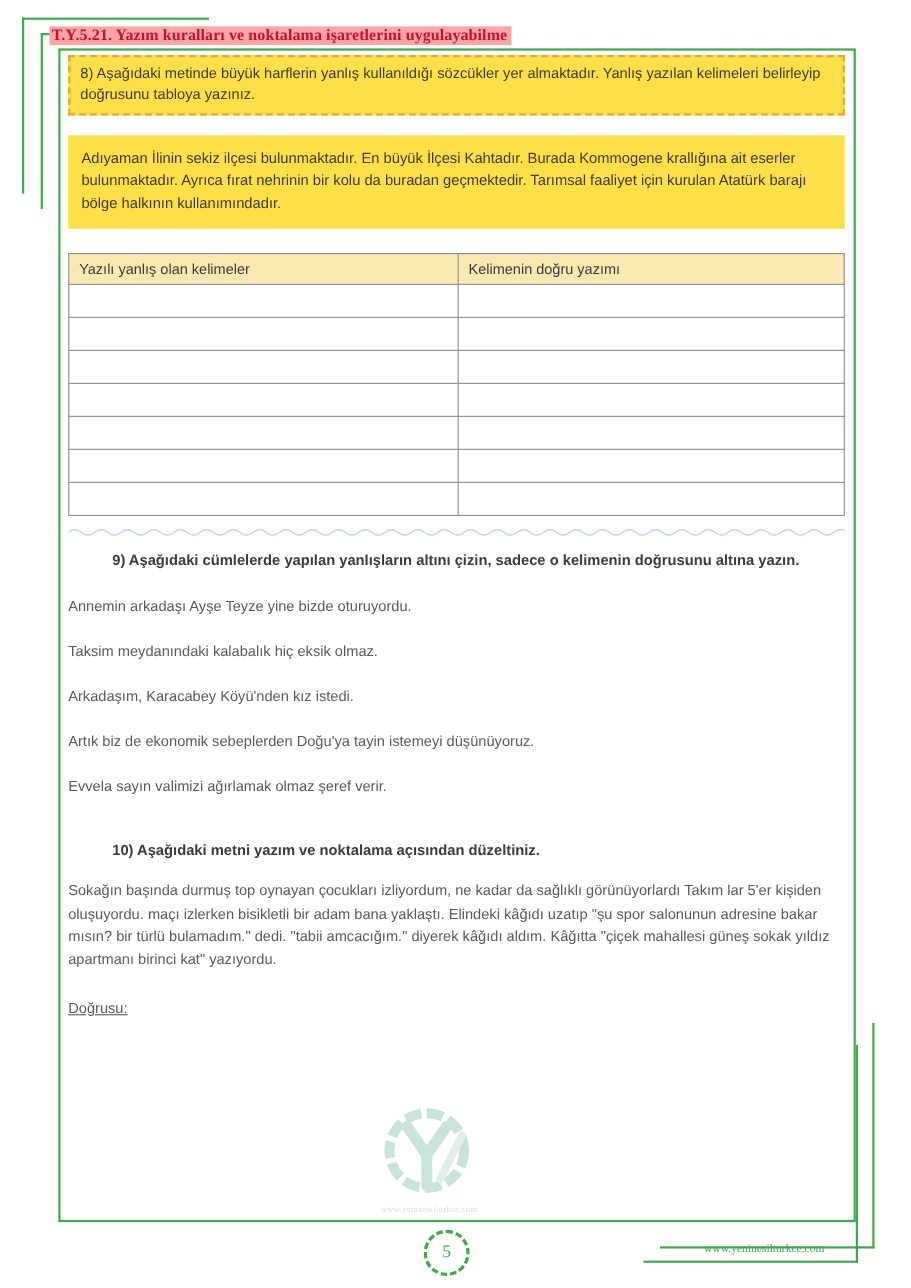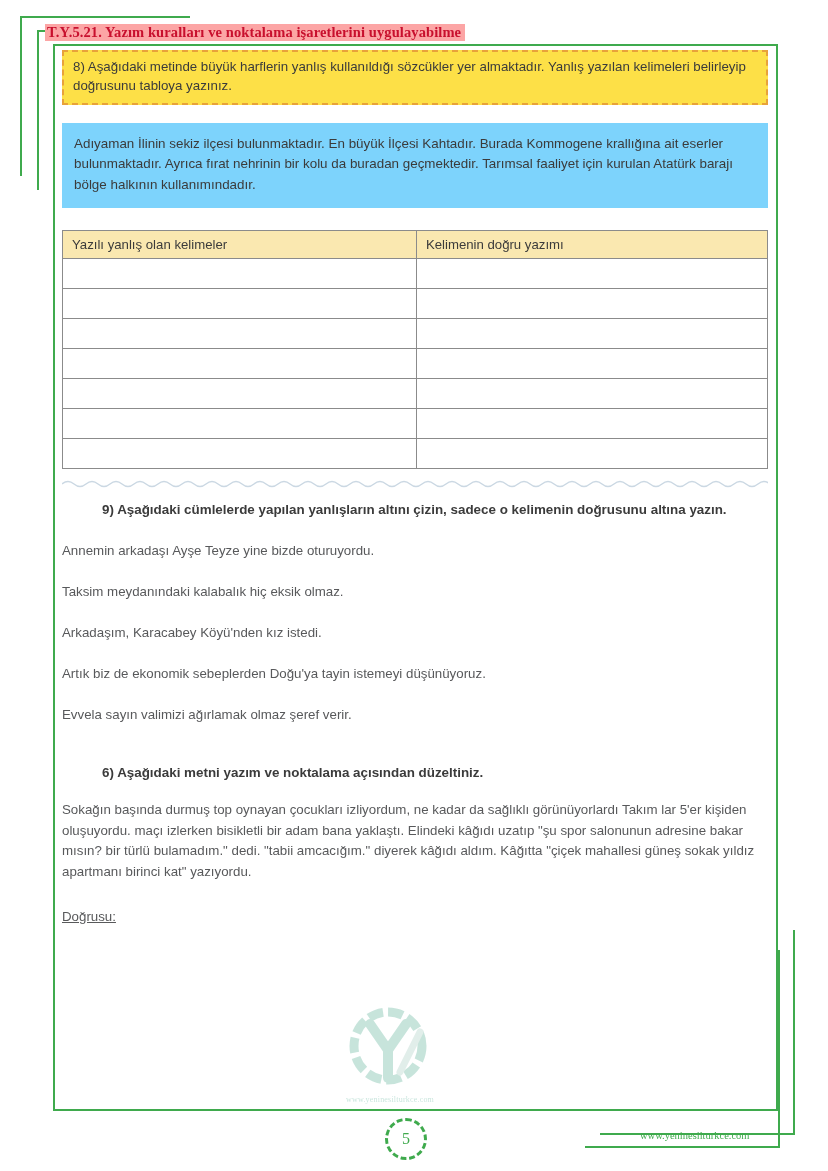--- a/index.html
+++ b/index.html
@@ -67,21 +67,21 @@
     border: 2px dashed #e8a23a;
     padding: 6px 9px 7px 9px;
     font-size: 13.3px;
     line-height: 1.42;
     color: #3b3b3b;
     margin-top: 2px;
   }
 
   
   #passage-box {
-    background: #7dd3fc;
+    background: #fde047;
     padding: 11px 12px 13px 12px;
     margin-top: 18px;
     font-size: 13.4px;
     line-height: 1.52;
     color: #3b3b3b;
   }
 
   
   #answer-table {
     margin-top: 22px;
@@ -252,21 +252,21 @@
 
   <div class="q-heading">9) Aşağıdaki cümlelerde yapılan yanlışların altını çizin, sadece o kelimenin doğrusunu altına yazın.</div>
   <div id="q9-sentences">
       <div class="q-sentence">Annemin arkadaşı Ayşe Teyze yine bizde oturuyordu.</div>
       <div class="q-sentence">Taksim meydanındaki kalabalık hiç eksik olmaz.</div>
       <div class="q-sentence">Arkadaşım, Karacabey Köyü'nden kız istedi.</div>
       <div class="q-sentence">Artık biz de ekonomik sebeplerden Doğu'ya tayin istemeyi düşünüyoruz.</div>
       <div class="q-sentence">Evvela sayın valimizi ağırlamak olmaz şeref verir.</div>
     </div>
 
-  <div class="q-heading" id="q10-heading">6) Aşağıdaki metni yazım ve noktalama açısından düzeltiniz.</div>
+  <div class="q-heading" id="q10-heading">10) Aşağıdaki metni yazım ve noktalama açısından düzeltiniz.</div>
   <div id="q10-paragraph">Sokağın başında durmuş top oynayan çocukları izliyordum, ne kadar da sağlıklı görünüyorlardı Takım lar 5'er kişiden oluşuyordu. maçı izlerken bisikletli bir adam bana yaklaştı. Elindeki kâğıdı uzatıp "şu spor salonunun adresine bakar mısın? bir türlü bulamadım." dedi. "tabii amcacığım." diyerek kâğıdı aldım. Kâğıtta "çiçek mahallesi güneş sokak yıldız apartmanı birinci kat" yazıyordu.</div>
   <div id="q10-answer-label">Doğrusu:</div>
 </div>
 
 <div id="watermark">
   <svg width="96" height="92" viewBox="0 0 96 92">
     <circle cx="46" cy="44" r="34" fill="none" stroke="#4aa88c" stroke-width="9" stroke-dasharray="15 5"></circle>
     <path d="M28 22 L46 48 L64 22" fill="none" stroke="#4aa88c" stroke-width="10" stroke-linecap="round"></path>
     <path d="M46 46 L46 76" fill="none" stroke="#4aa88c" stroke-width="10" stroke-linecap="round"></path>
     <path d="M58 70 L78 30" fill="none" stroke="#9fc9bb" stroke-width="7" stroke-linecap="round"></path>

